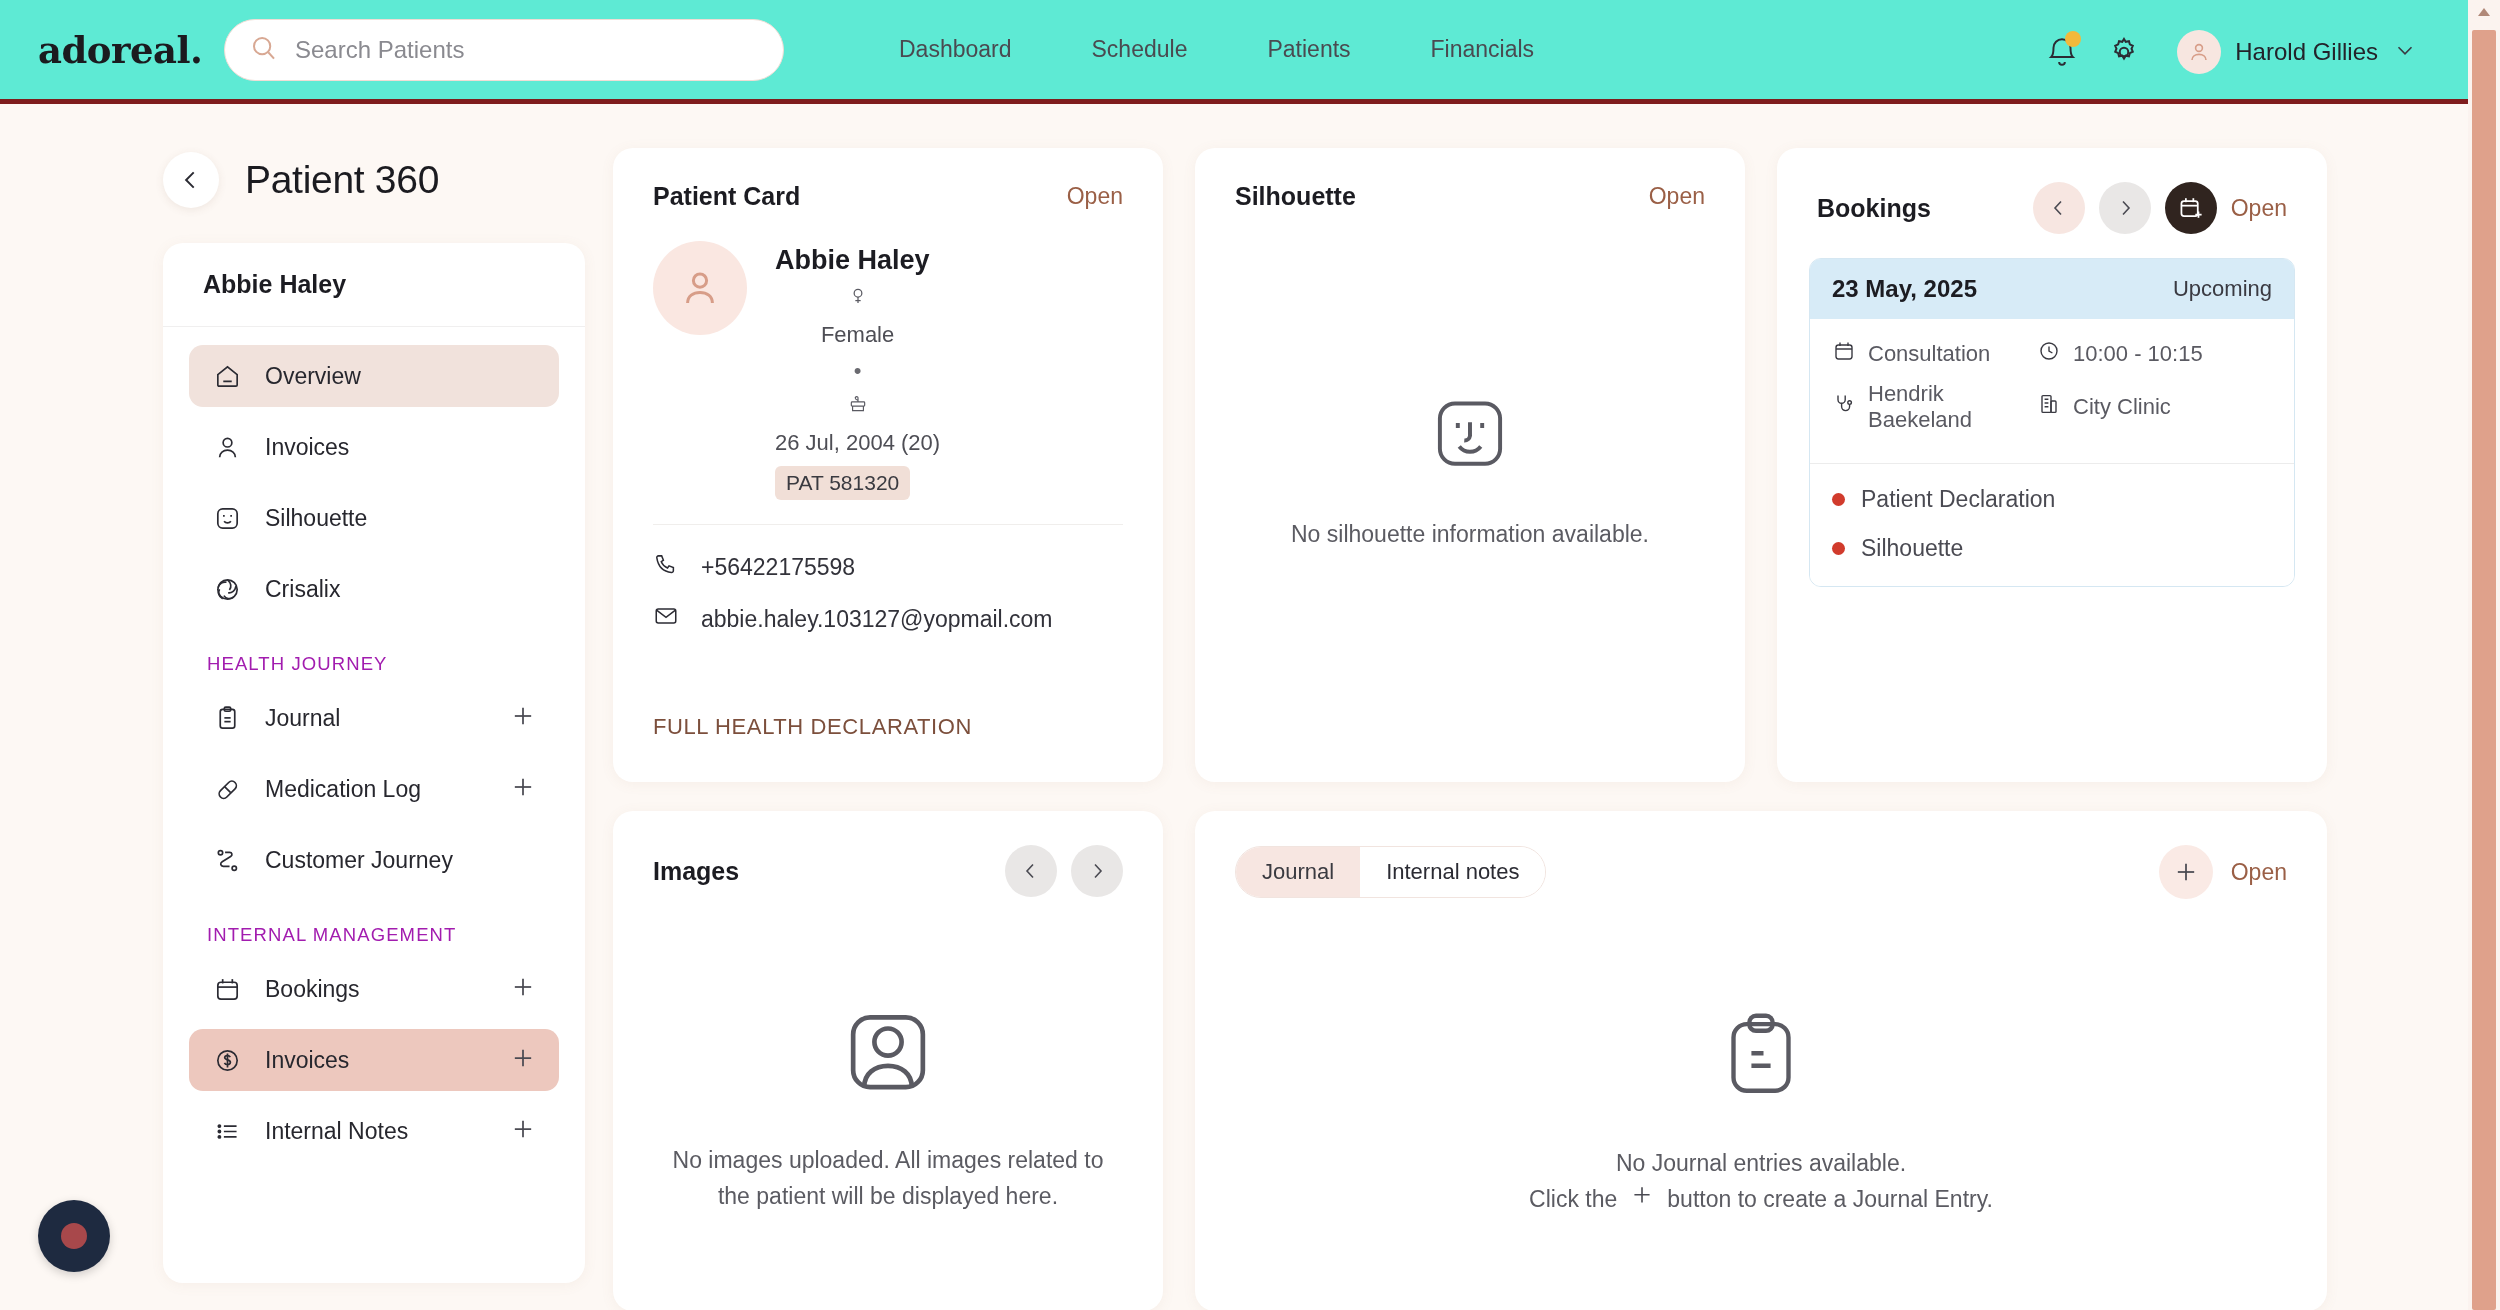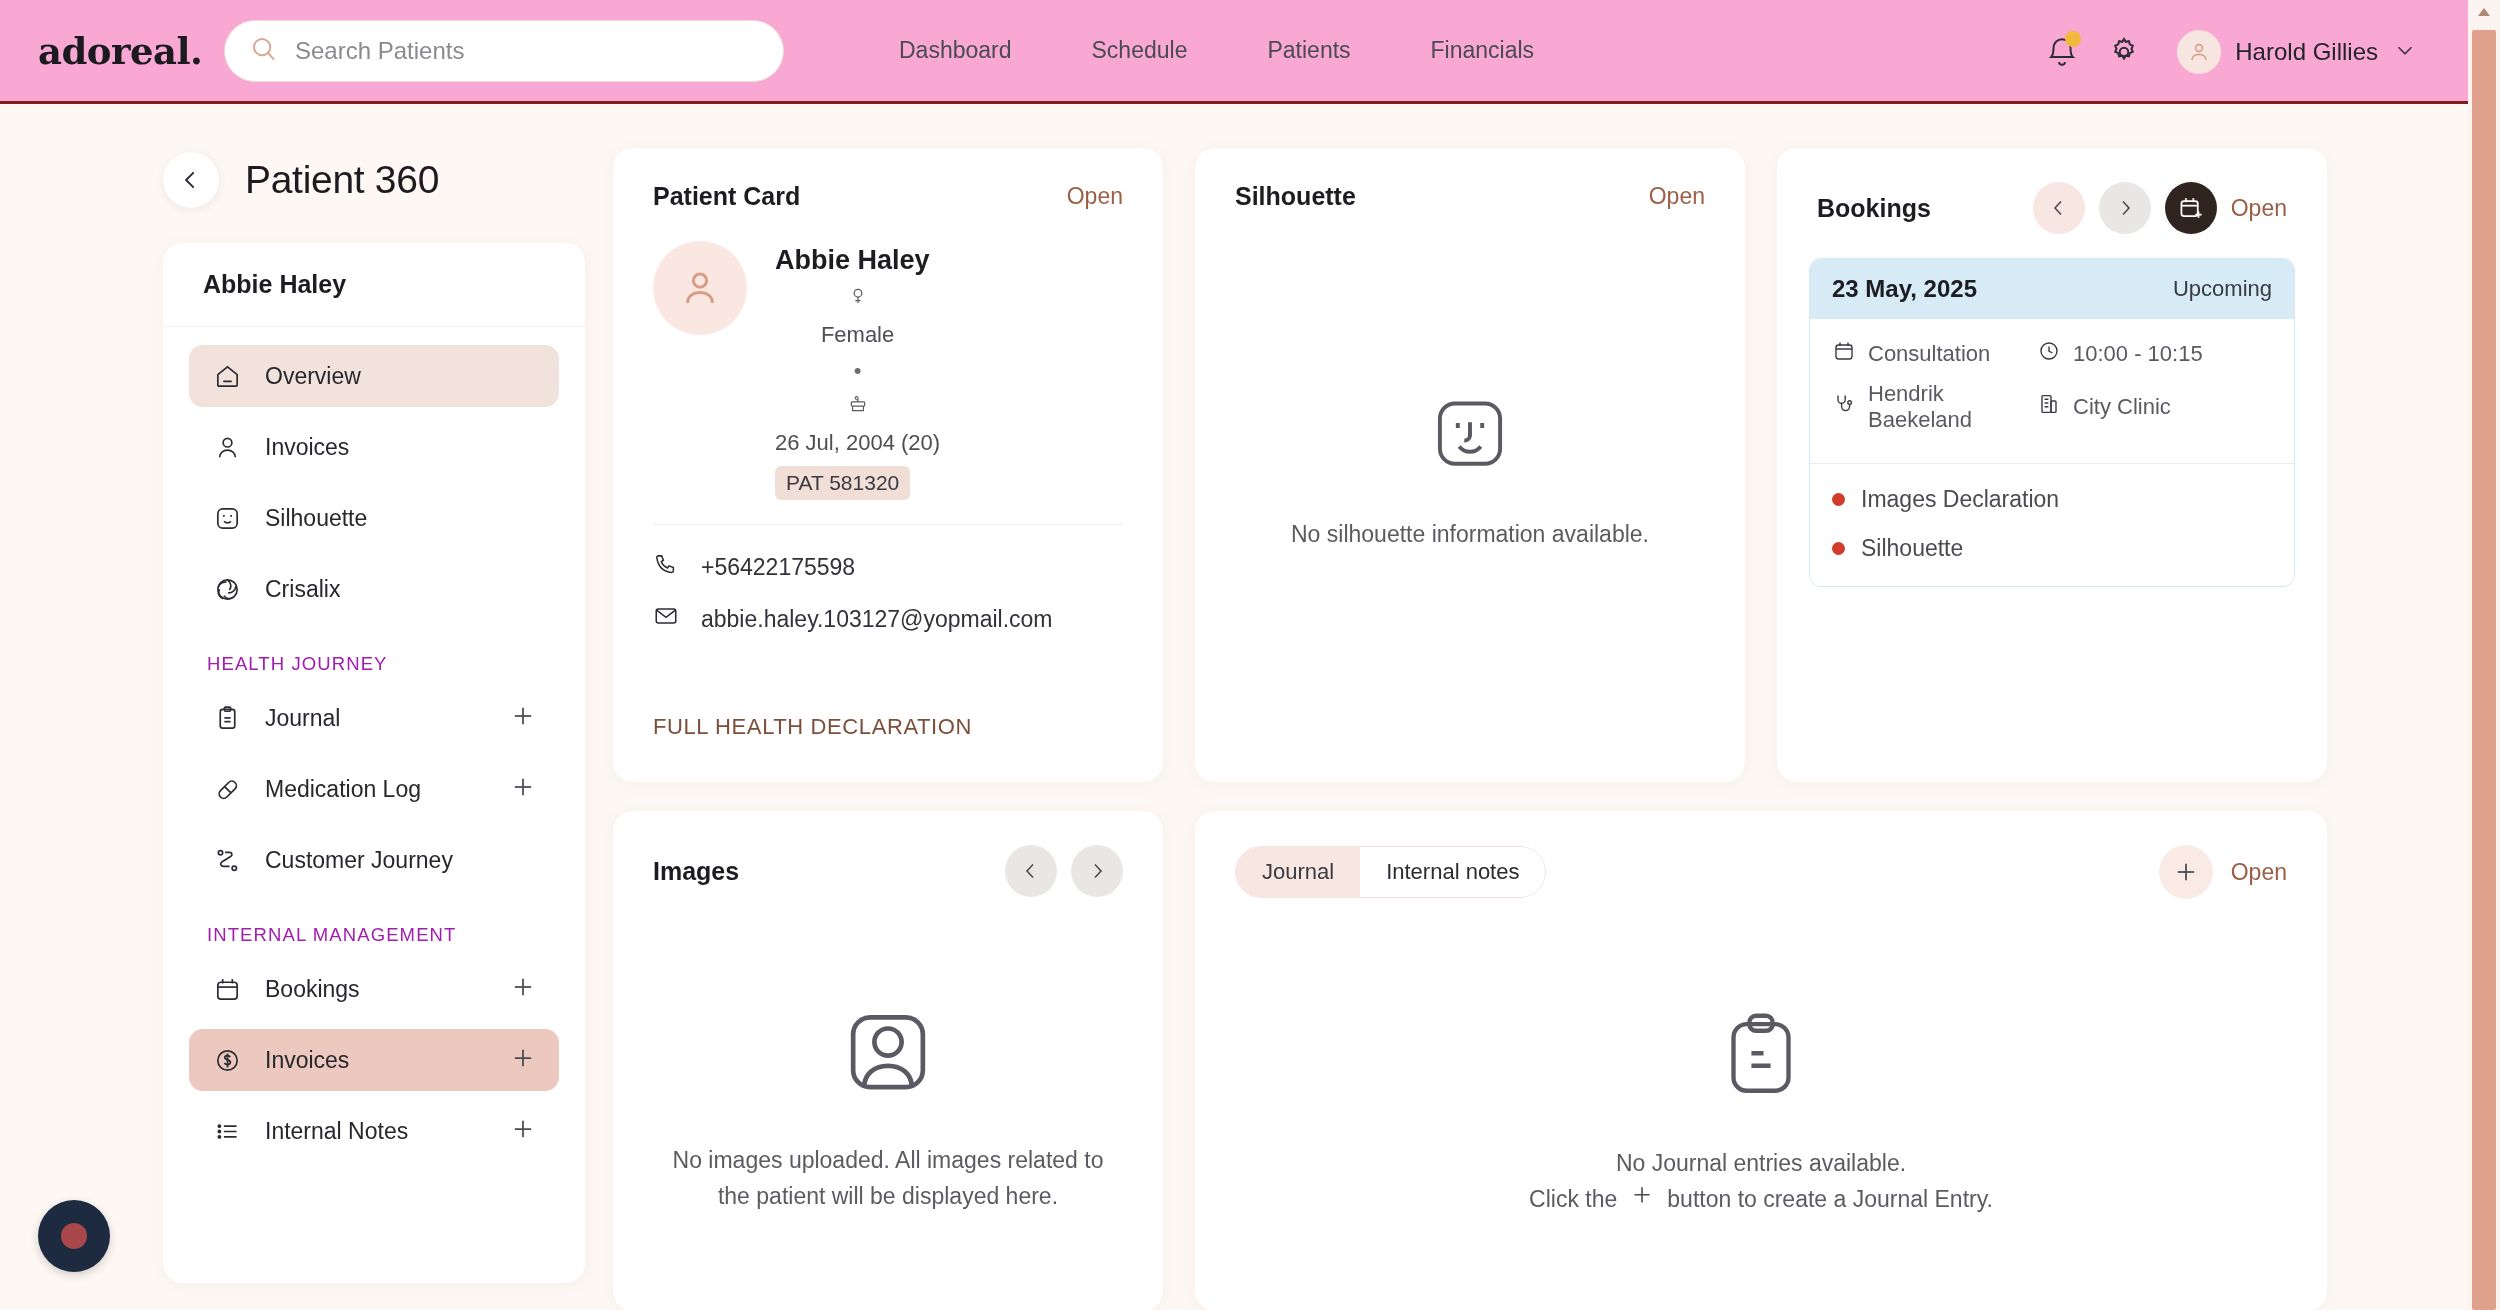--- a/index.html
+++ b/index.html
@@ -7,23 +7,23 @@
     width: 2500px; height: 1310px;
     background: #FDF8F4;
     font-family: "Liberation Sans", sans-serif;
     overflow: hidden;
   }
   .page { position: relative; width: 2500px; height: 1310px; }
 
   
   .topbar {
     position: absolute; top: 0; left: 0; width: 2468px; height: 104px;
-    background: #f9a8d4;
+    background: #5eead4;
     display: flex; align-items: center;
-    border-bottom: 3px solid #7f1d1d;
+    border-bottom: 5px solid #7f1d1d;
   }
   .logo {
     margin-left: 38px; width: 180px;
     font-family: "DejaVu Serif", serif;
     font-size: 37px; font-weight: 700; color: #1B1B1F;
     letter-spacing: -0.5px;
   }
   .search-box {
     margin-left: 6px;
     width: 560px; height: 62px;
@@ -599,21 +599,21 @@
                   <line x1="7.6" y1="14.8" x2="11.4" y2="14.8"></line>
               </svg>
             </span>
             <span>City Clinic</span>
           </span>
         </div>
       </div>
       <div class="bi-tasks">
         <div class="bi-task">
           <span class="reddot"></span>
-          <span>Images Declaration</span>
+          <span>Patient Declaration</span>
         </div>
         <div class="bi-task">
           <span class="reddot"></span>
           <span>Silhouette</span>
         </div>
       </div>
     </div>
   </div>
 
   <div class="card" id="images-card">

